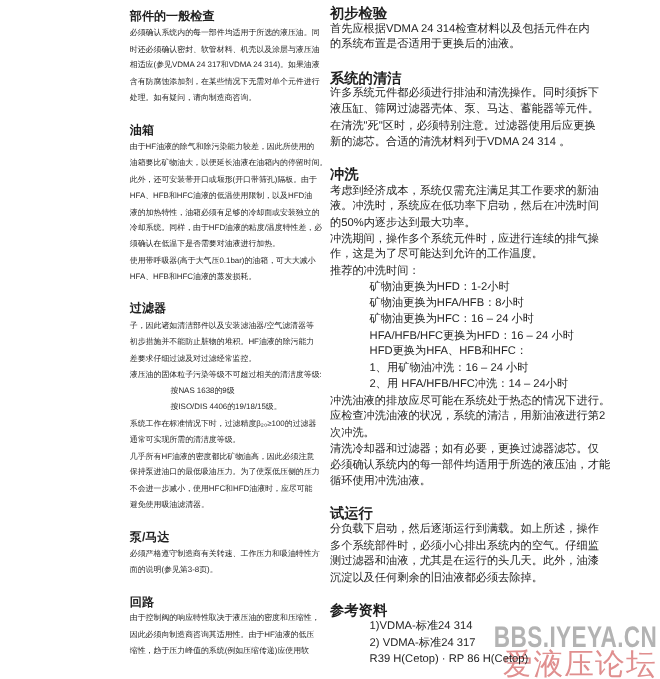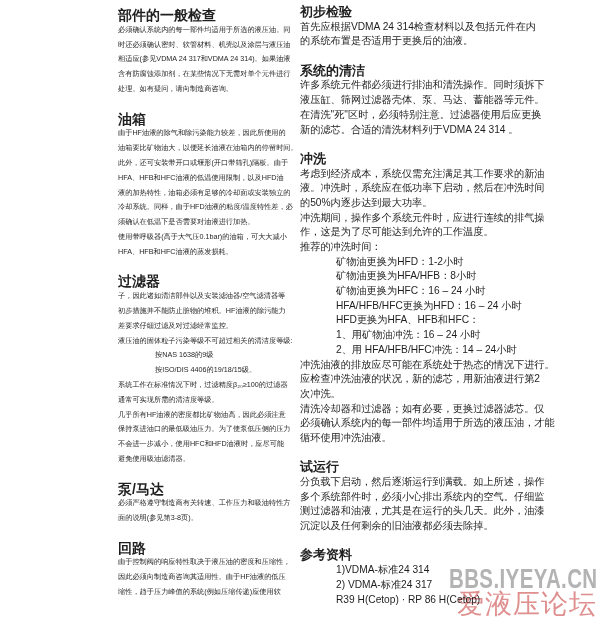--- a/index.html
+++ b/index.html
@@ -5,21 +5,21 @@
   html,body{margin:0;padding:0;background:#ffffff;}
   .page{
     position:relative;width:600px;height:617px;background:#ffffff;
     overflow:hidden;
     font-family:"Liberation Sans","DejaVu Sans",sans-serif;
     color:#1f1f1f;
   }
   .col{position:absolute;top:0;z-index:2;}
   .col-left{left:118px;top:8px;width:180px;--lh:14.8px;font-size:7.2px;}
   .col-right{left:300px;top:5px;width:256px;--lh:14.7px;font-size:10.2px;}
-  .col-left .title{font-size:14px;}
+  .col-left .title{font-size:11px;}
   .col-right .title{font-size:13px;}
   .section{margin-bottom:var(--lh);}
   .line{height:var(--lh);line-height:var(--lh);white-space:nowrap;}
   .title{font-weight:bold;}
   .col-left .indent{padding-left:37px;}
   .col-right .indent{padding-left:36px;}
   .watermark{position:absolute;z-index:1;text-align:right;white-space:nowrap;}
   .wm-line1{
     top:564px;right:2px;font-size:27px;font-weight:bold;letter-spacing:0.5px;
     transform:scaleX(0.76);transform-origin:100% 50%;
@@ -104,21 +104,21 @@
         <div class="line">作，这是为了尽可能达到允许的工作温度。</div>
         <div class="line">推荐的冲洗时间：</div>
         <div class="line indent">矿物油更换为HFD：1-2小时</div>
         <div class="line indent">矿物油更换为HFA/HFB：8小时</div>
         <div class="line indent">矿物油更换为HFC：16 – 24 小时</div>
         <div class="line indent">HFA/HFB/HFC更换为HFD：16 – 24 小时</div>
         <div class="line indent">HFD更换为HFA、HFB和HFC：</div>
         <div class="line indent">1、用矿物油冲洗：16 – 24 小时</div>
         <div class="line indent">2、用 HFA/HFB/HFC冲洗：14 – 24小时</div>
         <div class="line">冲洗油液的排放应尽可能在系统处于热态的情况下进行。</div>
-        <div class="line">应检查冲洗油液的状况，新的滤芯，用新油液进行第2</div>
+        <div class="line">应检查冲洗油液的状况，系统的清洁，用新油液进行第2</div>
         <div class="line">次冲洗。</div>
         <div class="line">清洗冷却器和过滤器；如有必要，更换过滤器滤芯。仅</div>
         <div class="line">必须确认系统内的每一部件均适用于所选的液压油，才能</div>
         <div class="line">循环使用冲洗油液。</div>
       </div>
       <div class="section">
         <div class="line title">试运行</div>
         <div class="line">分负载下启动，然后逐渐运行到满载。如上所述，操作</div>
         <div class="line">多个系统部件时，必须小心排出系统内的空气。仔细监</div>
         <div class="line">测过滤器和油液，尤其是在运行的头几天。此外，油漆</div>

